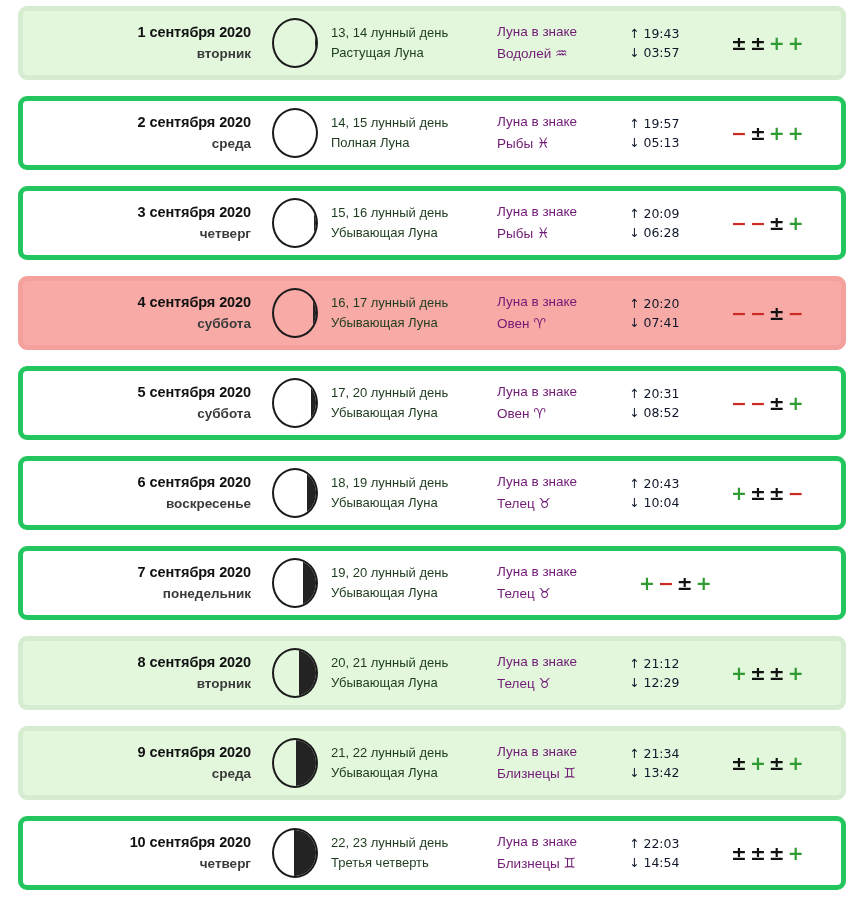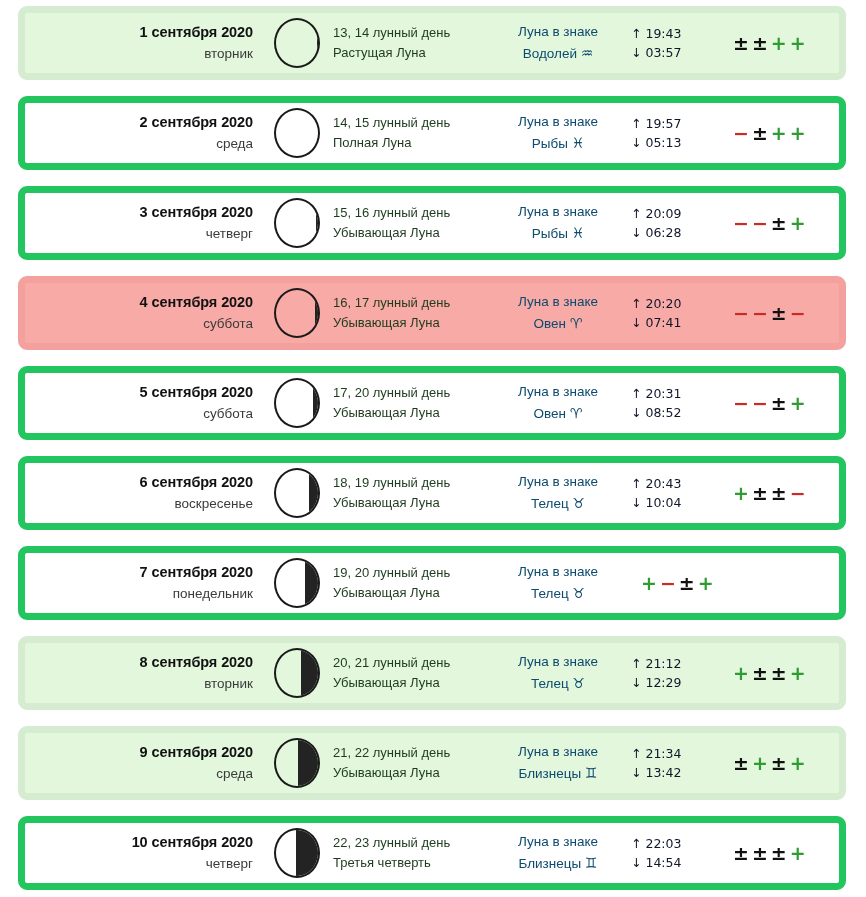--- a/index.html
+++ b/index.html
@@ -16,21 +16,21 @@
   #calendar {
     padding: 6px 20px 6px 18px;
     box-sizing: border-box;
   }
   .row {
     position: relative;
     display: flex;
     align-items: center;
     height: 74px;
     margin-bottom: 16px;
-    border: 7px solid #22c55e;
+    border: 5px solid #22c55e;
     border-radius: 9px;
     background: #ffffff;
     box-sizing: border-box;
   }
   .row.hl-green {
     background: #e3f7dd;
     border-color: #d6ecd0;
   }
   .row.hl-red {
     background: #f8aaa6;
@@ -47,21 +47,21 @@
     line-height: 1.5;
   }
   .date-main {
     font-size: 14.5px;
     font-weight: bold;
     color: #111111;
     letter-spacing: -0.1px;
   }
   .date-week {
     font-size: 13.5px;
-    font-weight: normal;
+    font-weight: bold;
     color: #3b3b3b;
   }
 
   
   .col-moon {
     width: 72px;
     flex: 0 0 72px;
     display: flex;
     align-items: center;
     justify-content: center;
@@ -92,23 +92,23 @@
     text-align: left;
     line-height: 1.55;
     color: #1d3b1d;
     font-size: 13px;
   }
 
   
   .col-zodiac {
     width: 120px;
     flex: 0 0 120px;
-    text-align: center;
+    text-align: left;
     line-height: 1.55;
-    color: #0c4a6e;
+    color: #701a75;
     font-size: 13.5px;
     padding-right: 2px;
     box-sizing: border-box;
   }
   .zsym {
     font-family: "DejaVu Sans", sans-serif;
     font-size: 14px;
   }
 
   

